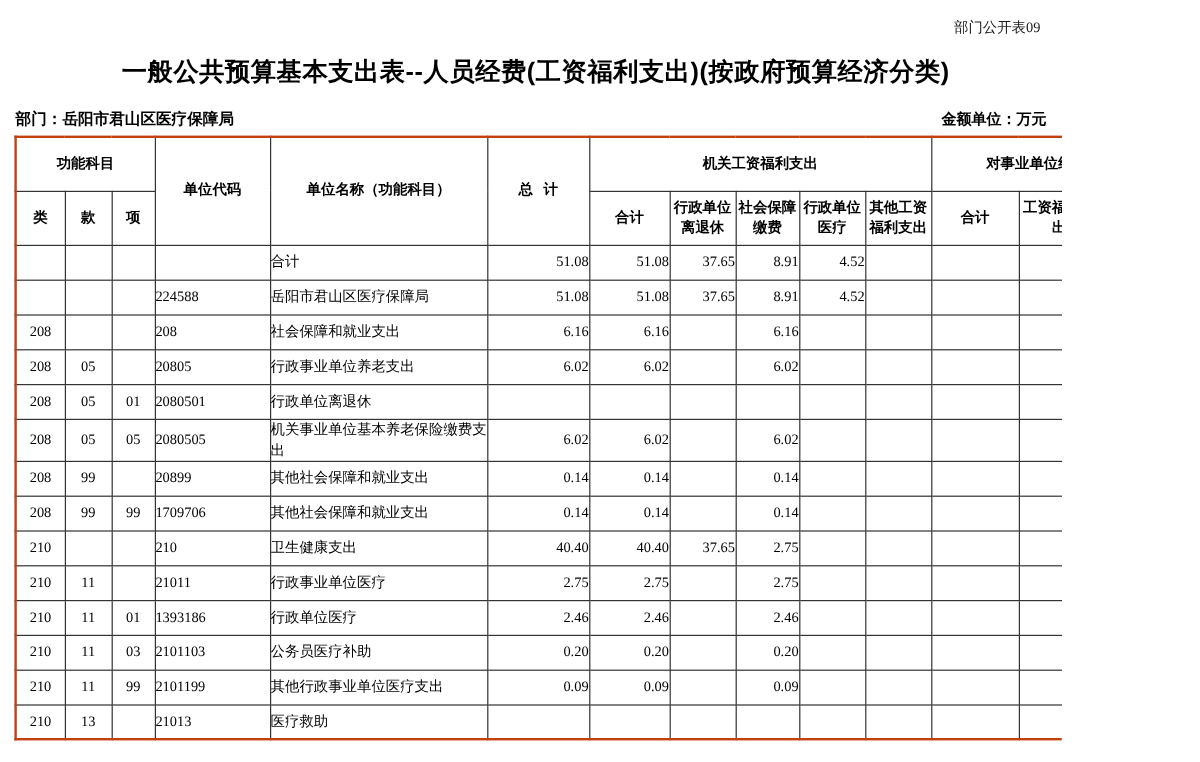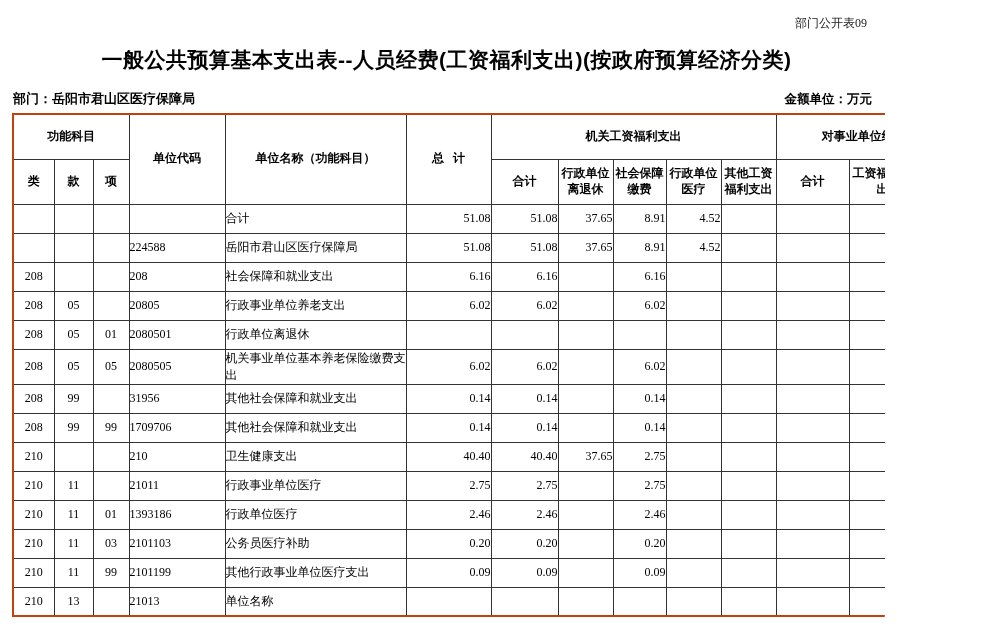--- a/index.html
+++ b/index.html
@@ -209,21 +209,21 @@
           <td class="c-num"></td>
           <td class="c-num"></td>
           <td class="c-num"></td>
           <td class="c-num"></td>
           <td class="c-num"></td>
         </tr>
         <tr>
           <td class="c-center">208</td>
           <td class="c-center">99</td>
           <td class="c-center"></td>
-          <td class="c-left ci0">31956</td>
+          <td class="c-left ci0">20899</td>
           <td class="c-left ni0">其他社会保障和就业支出</td>
           <td class="c-num">0.14</td>
           <td class="c-num">0.14</td>
           <td class="c-num"></td>
           <td class="c-num">0.14</td>
           <td class="c-num"></td>
           <td class="c-num"></td>
           <td class="c-num"></td>
           <td class="c-num"></td>
           <td class="c-num"></td>
@@ -322,21 +322,21 @@
           <td class="c-num"></td>
           <td class="c-num"></td>
           <td class="c-num"></td>
           <td class="c-num"></td>
         </tr>
         <tr>
           <td class="c-center">210</td>
           <td class="c-center">13</td>
           <td class="c-center"></td>
           <td class="c-left ci0">21013</td>
-          <td class="c-left ni0">单位名称</td>
+          <td class="c-left ni0">医疗救助</td>
           <td class="c-num"></td>
           <td class="c-num"></td>
           <td class="c-num"></td>
           <td class="c-num"></td>
           <td class="c-num"></td>
           <td class="c-num"></td>
           <td class="c-num"></td>
           <td class="c-num"></td>
           <td class="c-num"></td>
         </tr>

